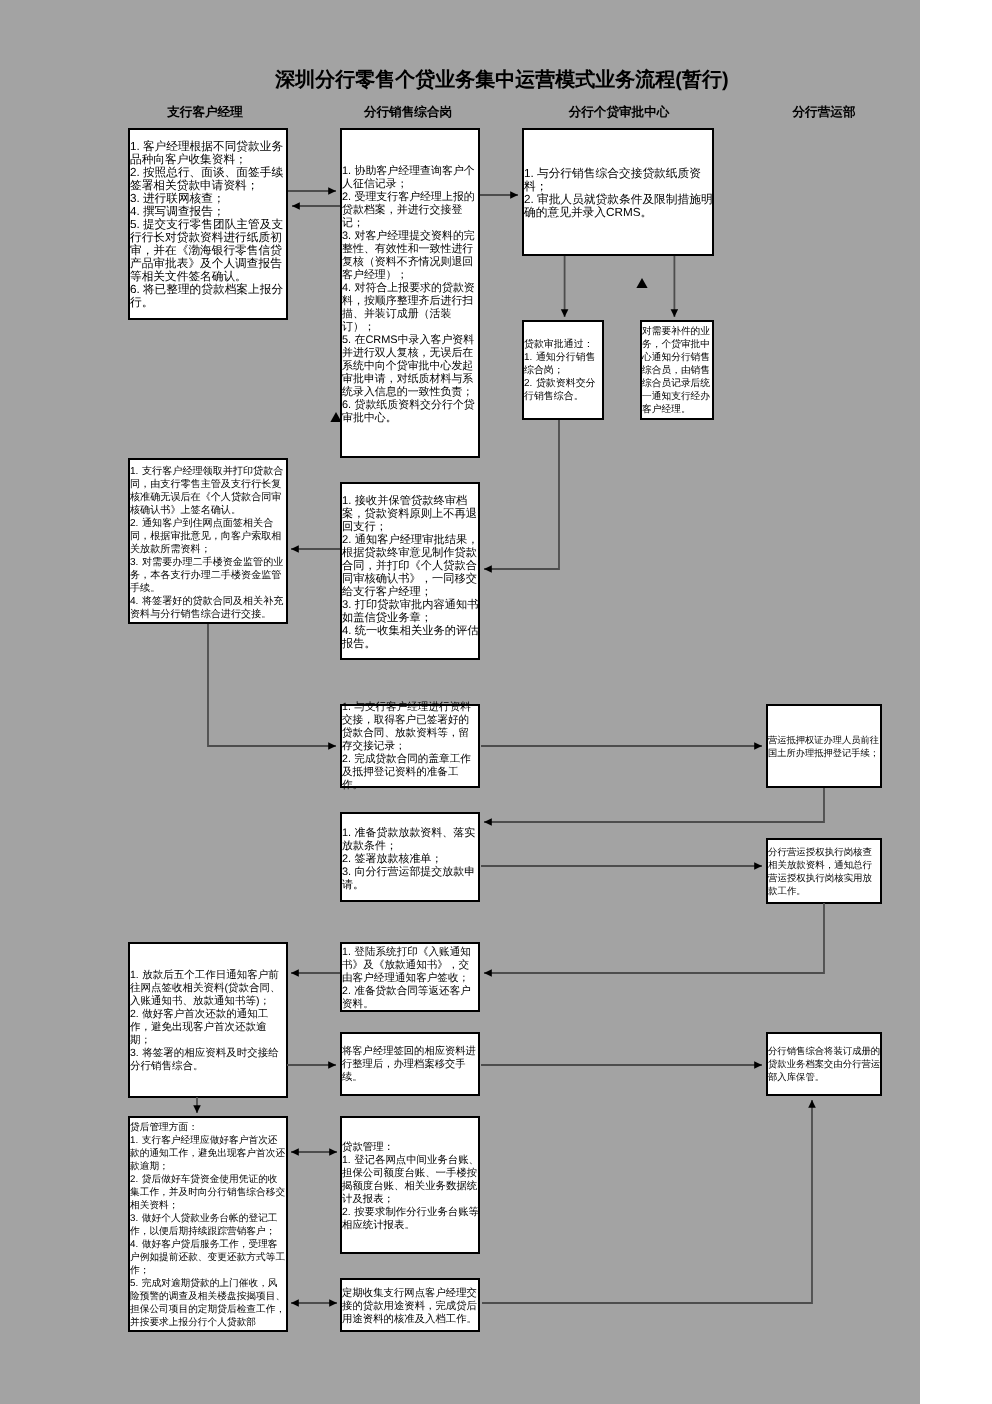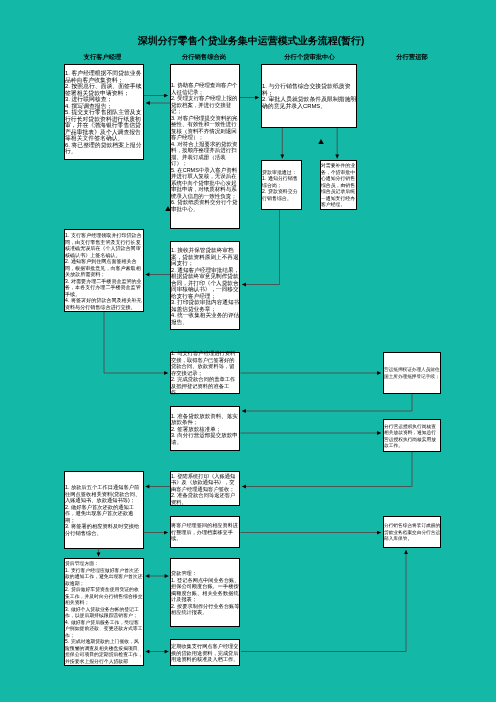--- a/index.html
+++ b/index.html
@@ -1,19 +1,19 @@
 <!DOCTYPE html>
 <html><head>
 <meta charset="utf-8">
 <title>流程图</title>
 <style>
 html,body{margin:0;padding:0;background:#fff;}
 body{width:496px;height:702px;overflow:hidden;position:relative;
      font-family:"Liberation Sans","DejaVu Sans",sans-serif;}
-#stage{position:absolute;left:0;top:0;width:496px;height:702px;background:#14b8a6;}
+#stage{position:absolute;left:0;top:0;width:460px;height:702px;background:#a3a3a3;}
 #doc-title{position:absolute;top:35px;left:0;width:502px;text-align:center;
      font-size:10px;font-weight:bold;color:#000;line-height:12px;}
 .colhead{position:absolute;top:52.5px;font-size:6.3px;font-weight:bold;color:#000;
      white-space:nowrap;text-align:center;transform:translateX(-50%);line-height:8px;}
 .box{position:absolute;border:1px solid #000;box-sizing:border-box;background:#fff;}
 .box .tx{position:absolute;color:#000;left:-0.2px;top:50%;
      font-size:23.6px;line-height:26px;word-break:break-all;letter-spacing:0px;
      transform:scale(0.25) translateY(-50%);transform-origin:0 0;}
 .box .tx p{margin:0;padding:0;}
 .box .tx i{font-style:normal;display:inline-block;width:12.8px;}

